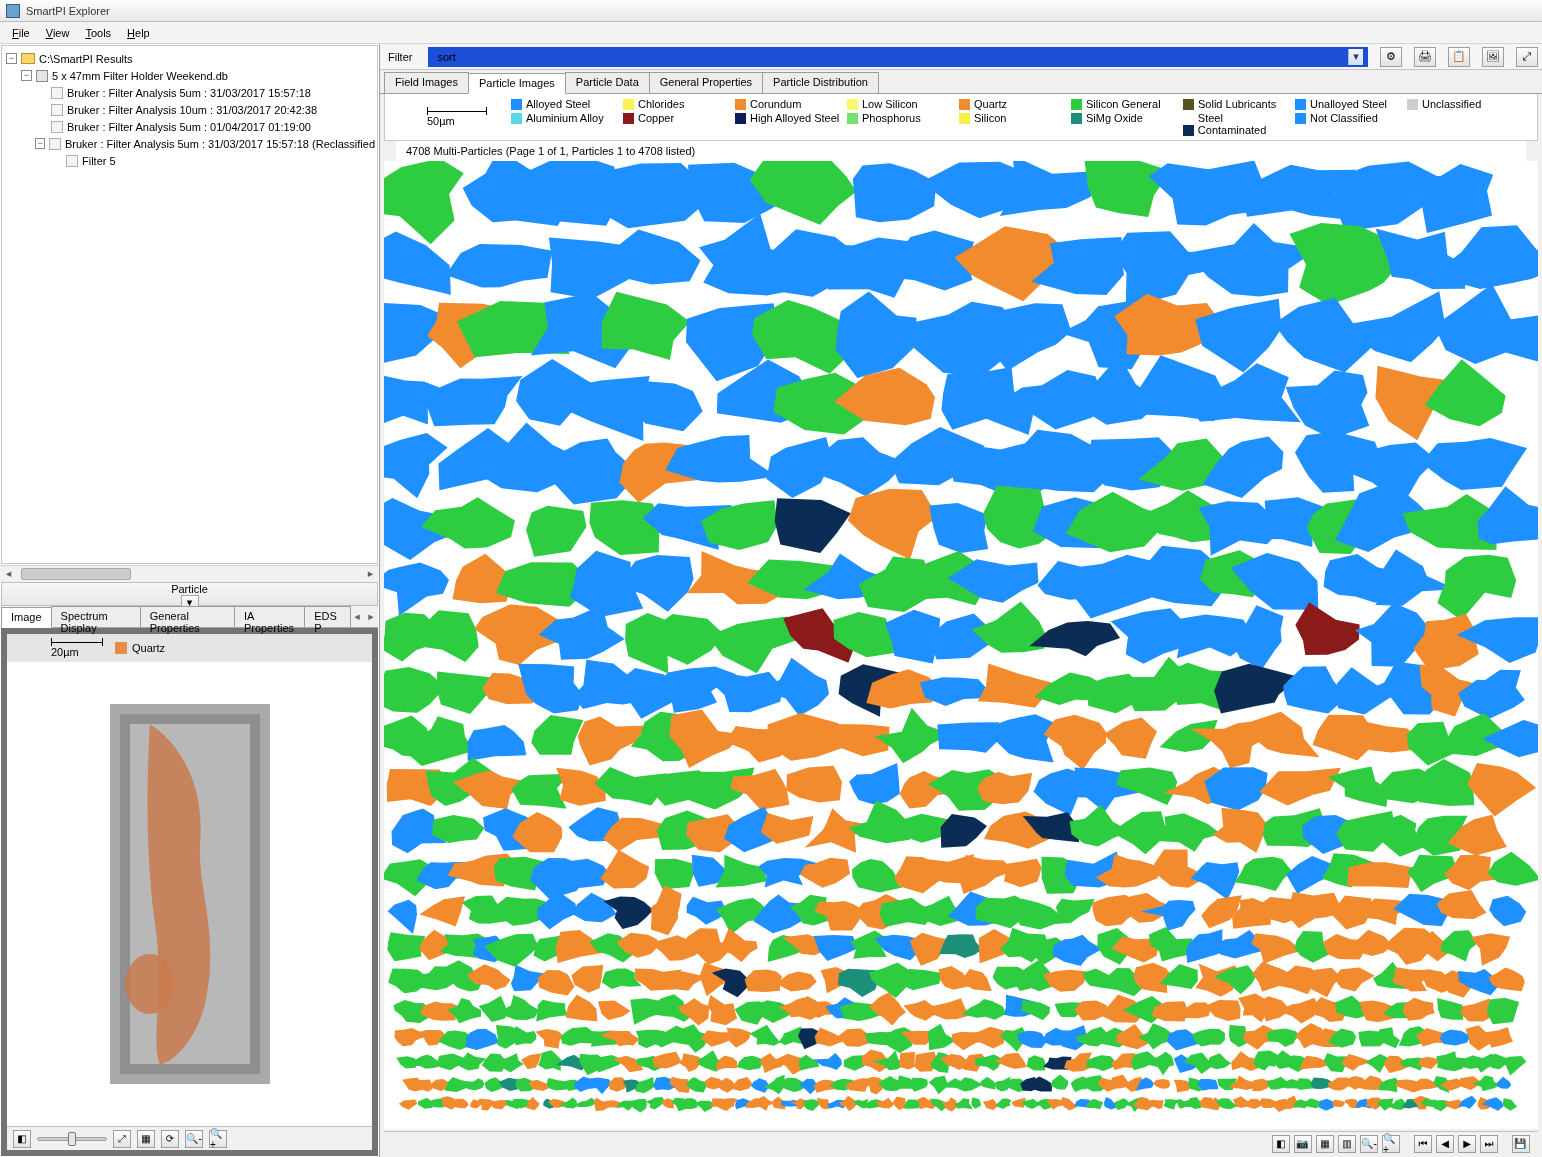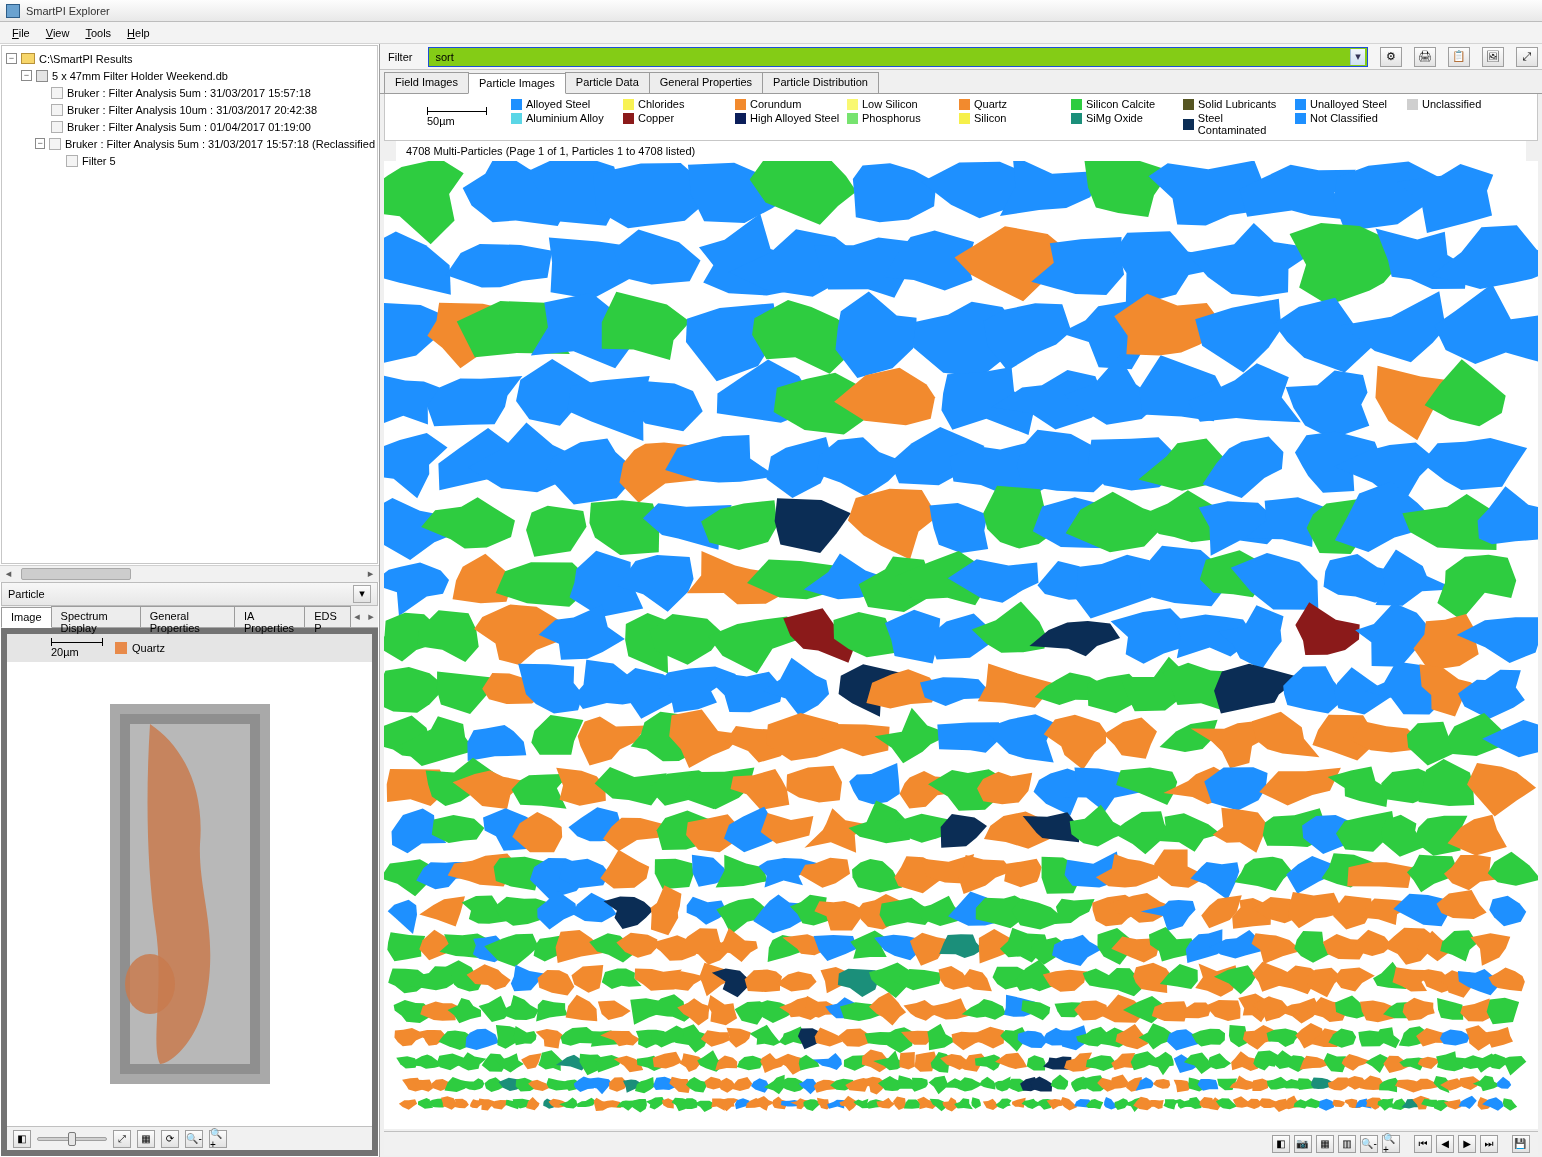--- a/index.html
+++ b/index.html
@@ -27,21 +27,21 @@
 .tree-toggle { width: 11px; height: 11px; border: 1px solid #8a8a8a; display: inline-flex; align-items: center; justify-content: center; margin-right: 4px; font-size: 9px; line-height: 1; color: #555; background: #fff;}
 .tree-spacer { display: inline-block; width: 15px; }
 .tree-icon-folder { width: 14px; height: 11px; background: #f7d66a; border: 1px solid #b8923a; margin-right: 4px; display: inline-block;}
 .tree-icon-db { width: 12px; height: 12px; border: 1px solid #8b8b8b; background: #e4e4e4; margin-right: 4px; display: inline-block;}
 .tree-icon-leaf { width: 12px; height: 12px; border: 1px solid #b0b0b0; background: #f4f4f4; margin-right: 4px; display:inline-block;}
 .tree-label { color: #000; }
 .tree-scroll-bottom { height: 17px; background: #f1f1f1; border-top: 1px solid #d0d0d0; display: flex; align-items: center;}
 .tree-scroll-bottom .arrow { width: 17px; height: 15px; display: flex; align-items: center; justify-content: center; color: #606060;}
 .tree-scroll-bottom .thumb { width: 110px; height: 12px; background: #cdcdcd; border: 1px solid #a9a9a9; border-radius: 2px; margin-left: 4px;}
 
-.particle-header { height: 24px; background: linear-gradient(#f7f7f7,#e7e7e7); border: 1px solid #bdbdbd; margin: 0 1px; display: flex; align-items: center; justify-content: space-between; padding: 0 6px;}
+.particle-header { height: 24px; background: linear-gradient(#f7f7f7,#e7e7e7); border: 1px solid #bdbdbd; margin: 0 1px; display: flex; align-items: center; justify-content: space-between; padding: 0 6px; flex-direction: column;}
 .particle-header .dropdown-btn { width: 18px; height: 18px; border: 1px solid #a8a8a8; background: linear-gradient(#fdfdfd,#e2e2e2); display: flex; align-items: center; justify-content: center;}
 
 .lower-tabs { height: 22px; display: flex; border-bottom: 1px solid #a7a7a7; background: #f0f0f0; margin: 0 1px;}
 .lower-tabs .tab { padding: 3px 9px; border: 1px solid #9c9c9c; border-bottom: none; background: #ededed; margin-right: -1px; cursor: default; position: relative;}
 .lower-tabs .tab.active { background: #fff; border-bottom: 1px solid #fff; top: 1px; z-index: 2;}
 .lower-tabs .tab-scroll { margin-left: auto; display: flex; align-items: center;}
 .lower-tabs .tab-scroll span { width: 14px; text-align: center; color: #666;}
 
 .particle-content { flex: 1; background: #e5e5e5; border: 6px solid #737373; margin: 0 1px 1px 1px; display: flex; flex-direction: column; overflow: hidden;}
 .particle-legend { display: flex; align-items: center; gap: 12px; padding: 4px 8px;}
@@ -55,33 +55,33 @@
 .bottom-toolbar { height: 24px; border-top: 1px solid #c0c0c0; display: flex; align-items: center; padding: 0 6px; gap: 6px; background: #f1f1f1;}
 .bottom-toolbar .tb-btn { width: 18px; height: 18px; border: 1px solid #9f9f9f; background: linear-gradient(#fdfdfd,#e2e2e2); display: flex; align-items: center; justify-content: center; font-size: 10px;}
 .bottom-toolbar .slider-track { flex: 0 0 70px; height: 4px; background: #d0d0d0; border: 1px solid #a0a0a0; position: relative; border-radius: 2px;}
 .bottom-toolbar .slider-thumb { position: absolute; width: 8px; height: 14px; background: #e6e6e6; border: 1px solid #7a7a7a; top: -6px; left: 30px; border-radius: 2px;}
 
 
 .right-panel { flex: 1; display: flex; flex-direction: column; background: #f0f0f0;}
 
 .filter-row { height: 26px; display: flex; align-items: center; padding: 2px 4px; gap: 12px; background: #f5f5f5; border-bottom: 1px solid #c4c4c4;}
 .filter-row .filter-label { padding: 0 4px;}
-.filter-row .filter-select { flex: 1; height: 20px; border: 1px solid #1d4ed8; background: #84cc16; display: flex; align-items: center; justify-content: space-between; padding: 0 2px 0 6px;}
+.filter-row .filter-select { flex: 1; height: 20px; border: 3px solid #1d4ed8; background: #1d4ed8; display: flex; align-items: center; justify-content: space-between; padding: 0 2px 0 6px;}
 .filter-row .filter-select .dd-arrow { width: 15px; height: 16px; background: linear-gradient(#f2f6fb,#cfe0f1); border-left: 1px solid #a3bcd7; display: flex; align-items: center; justify-content: center; color: #335;}
 .filter-row .tool-btn { width: 22px; height: 20px; border: 1px solid #9f9f9f; background: linear-gradient(#fdfdfd,#e2e2e2); display: flex; align-items: center; justify-content: center; font-size: 11px;}
 
 .main-tabs { height: 24px; display: flex; border-bottom: 1px solid #9c9c9c; background: #f0f0f0; padding: 2px 4px 0 4px;}
 .main-tabs .tab { padding: 3px 10px; border: 1px solid #9c9c9c; border-bottom: none; background: #ededed; margin-right: -1px; cursor: default; position: relative;}
 .main-tabs .tab.active { background: #fff; border-bottom: 1px solid #fff; top: 1px; z-index: 2;}
 
 .main-legend-bar { background: #fff; border: 1px solid #c7c7c7; border-top: none; margin: 0 4px; padding: 4px 6px; display: flex; flex-direction: column; gap: 2px;}
 .main-legend-row { display: flex; align-items: center; gap:4px;}
 .main-legend-grid { display: flex; gap: 2px; flex-wrap: wrap;}
 .main-legend-col { width: 110px; display: flex; flex-direction: column; gap: 2px;}
-.main-legend-item { display: flex; align-items: center; gap: 4px;}
+.main-legend-item { display: flex; align-items: flex-end; gap: 4px;}
 .main-legend-swatch { width: 11px; height: 11px;}
 
 .particle-count-row { padding: 4px 10px; font-size: 11px; color: #000; background: #fff; margin: 0 16px;}
 
 .particle-display { flex: 1; overflow: hidden; background: #fff; margin: 0 4px 2px 4px; position: relative;}
 svg.particles { width: 100%; height: 100%; display: block; }
 
 .main-bottom-bar { height: 24px; background: #f1f1f1; border-top: 1px solid #c0c0c0; margin: 0 4px 2px 4px; display: flex; align-items: center; justify-content: flex-end; gap: 4px; padding: 0 8px;}
 .main-bottom-bar .btn { width: 18px; height: 18px; border: 1px solid #9f9f9f; background: linear-gradient(#fdfdfd,#e2e2e2); display: flex; align-items: center; justify-content: center; font-size: 10px;}
 .main-bottom-bar .nav-sep { width: 6px;}
@@ -289,21 +289,21 @@
                 <span>Quartz</span>
               </div>
               <div class="main-legend-item">
                 <div class="main-legend-swatch" style="background: rgb(246, 240, 74);"></div>
                 <span>Silicon</span>
               </div>
             </div>
             <div class="main-legend-col">
               <div class="main-legend-item">
                 <div class="main-legend-swatch" style="background: rgb(46, 204, 64);"></div>
-                <span>Silicon Calcite</span>
+                <span>Silicon General</span>
               </div>
               <div class="main-legend-item">
                 <div class="main-legend-swatch" style="background: rgb(27, 143, 122);"></div>
                 <span>SiMg Oxide</span>
               </div>
             </div>
             <div class="main-legend-col">
               <div class="main-legend-item">
                 <div class="main-legend-swatch" style="background: rgb(85, 85, 34);"></div>
                 <span>Solid Lubricants</span>

